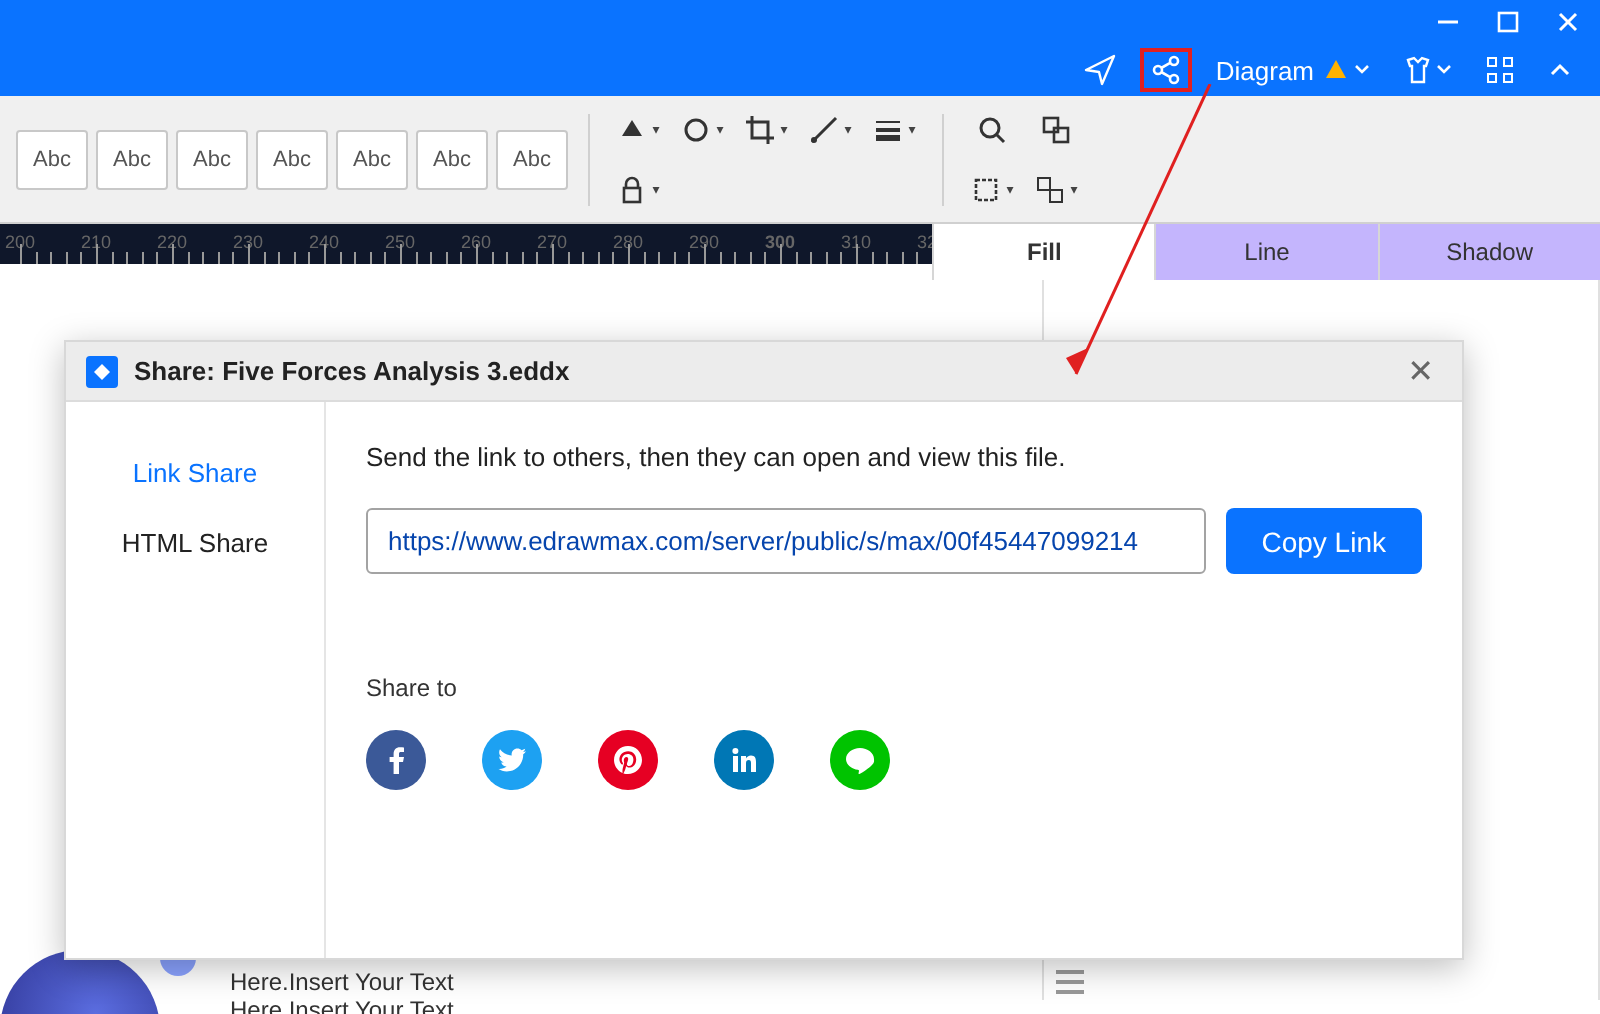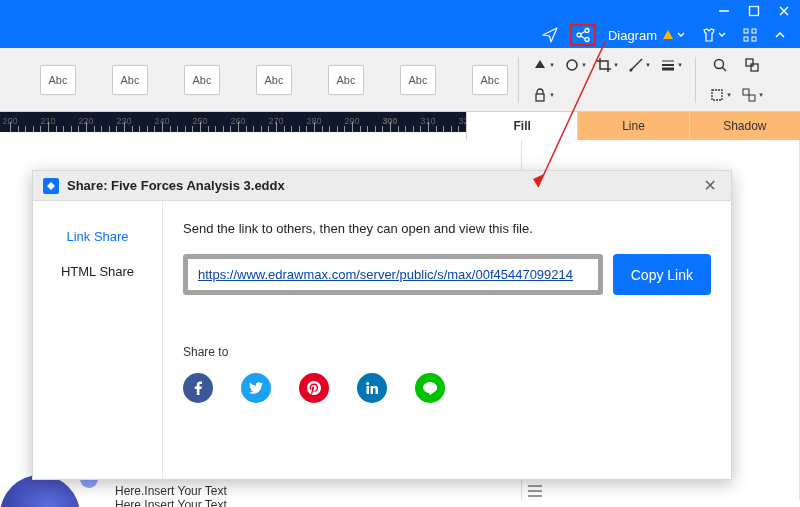--- a/index.html
+++ b/index.html
@@ -6,56 +6,56 @@
   body { font-family: -apple-system, "Segoe UI", Arial, sans-serif; font-size: 12px; width: 800px; height: 507px; overflow: hidden; background: #fff; position: relative; }
 
   .titlebar { height: 22px; background: #0a73ff; display: flex; justify-content: flex-end; align-items: center; padding-right: 10px; gap: 18px; color: #fff; }
   .titlebar .win-icon { width: 12px; height: 12px; display: inline-flex; align-items: center; justify-content: center; }
   .menubar { height: 26px; background: #0a73ff; display: flex; justify-content: flex-end; align-items: center; padding-right: 10px; gap: 8px; color: #fff; font-size: 13px; }
   .menubar .mb-item { display: inline-flex; align-items: center; height: 22px; padding: 0 4px; }
   .menubar .mb-item.highlighted { border: 2px solid #e02020; padding: 0 3px; }
 
   .toolbar { height: 64px; background: #f0f0f0; border-bottom: 1px solid #d0d0d0; display: flex; align-items: center; padding: 6px 8px; gap: 10px; position: relative; }
   .style-row { display: flex; gap: 4px; }
-  .style-swatch { width: 36px; height: 30px; border: 1px solid #c8c8c8; background: #fff; display: flex; align-items: center; justify-content: center; font-size: 11px; color: #555; border-radius: 2px; margin-left: 32px; }
+  .style-swatch { width: 36px; height: 30px; border: 1px solid #c8c8c8; background: #fff; display: flex; align-items: center; justify-content: center; font-size: 11px; color: #555; border-radius: 2px; }
   .toolbar-sep { width: 1px; height: 46px; background: #d0d0d0; }
   .tool-grid { display: grid; grid-template-columns: repeat(5, 28px); grid-auto-rows: 26px; gap: 4px; align-items: center; justify-items: center; }
   .tool-btn { width: 28px; height: 24px; display: flex; align-items: center; justify-content: center; color: #333; }
   .tool-btn .dd { font-size: 7px; margin-left: 2px; color: #444; }
 
   .ruler-row { height: 20px; background: #fff; display: flex; position: relative; border-bottom: 1px solid #e0e0e0; }
   .ruler { height: 20px; background: #0f172a; position: relative; flex: 0 0 500px; overflow: hidden; border-right:1px solid #e5e5e5; }
   .ruler .tick { position: absolute; bottom: 0; width: 1px; height: 6px; background: #999; }
   .ruler .tick.major { height: 10px; }
   .ruler .num { position: absolute; bottom: 6px; font-size: 9px; color: #666; transform: translateX(-50%); }
   .arrow-btn { width: 26px; height: 20px; border: 1px solid #ccc; background: #fff; display:flex; align-items:center; justify-content:center; font-size:12px; }
   .indicator { width: 22px; height: 3px; background: #0a73ff; margin-top: 6px; }
 
   .side-tabs { position:absolute; right:0; top: 112px; height: 28px; display:flex; width: 334px; background:#ededed; }
-  .side-tab { flex:1; display:flex; align-items:center; justify-content:center; font-size:12px; color:#333; border-left:1px solid #d6d6d6; background:#fdba74; }
+  .side-tab { flex:1; display:flex; align-items:center; justify-content:center; font-size:12px; color:#333; border-left:1px solid #d6d6d6; background:#c4b5fd; }
   .side-tab.active { background:#fff; font-weight:600; }
 
   .canvas-text { position:absolute; left: 115px; top: 484px; font-size: 12px; color:#333; line-height: 1.2; }
   .blue-circle { position:absolute; left: 0; top: 475px; width: 80px; height:80px; border-radius:50%; background: radial-gradient(circle at 60% 40%, #5b6de0, #2a2f8c); }
   .small-bubble { position:absolute; left: 80px; top: 470px; width:18px; height:18px; border-radius:50%; background:#8aa2ff; }
 
   
   .dialog { position:absolute; left: 32px; top: 170px; width: 700px; height: 310px; background:#fff; box-shadow: 0 4px 16px rgba(0,0,0,0.25); border: 1px solid #d8d8d8; }
   .dialog-header { height: 30px; background:#ececec; display:flex; align-items:center; padding:0 10px; border-bottom:1px solid #dcdcdc; }
   .dialog-header .logo { width:16px; height:16px; background:#0a73ff; border-radius:2px; margin-right:8px; display:flex; align-items:center; justify-content:center; color:#fff; font-size:10px; font-weight:bold; }
   .dialog-header .title { font-size:13px; font-weight:600; color:#222; }
   .dialog-header .close { margin-left:auto; color:#666; font-size:16px; padding:0 4px; }
   .dialog-body { display:flex; height: calc(100% - 30px); }
   .dialog-sidebar { width: 130px; border-right:1px solid #e5e5e5; padding-top: 18px; }
   .dialog-sidebar .item { padding: 10px 16px; font-size:13px; color:#222; text-align:center; }
   .dialog-sidebar .item.active { color:#0a73ff; }
   .dialog-main { flex:1; padding: 20px 20px; }
   .dialog-main .desc { font-size:13px; color:#222; margin-bottom: 18px; }
   .linkrow { display:flex; gap:10px; align-items: stretch; }
-  .linkbox { flex:1; border:5px solid #a3a3a3; border-radius:3px; padding: 8px 10px; font-size:13px; color:#0645ad; text-decoration: underline; white-space:nowrap; overflow:hidden; }
+  .linkbox { flex:1; border:1px solid #a3a3a3; border-radius:3px; padding: 8px 10px; font-size:13px; color:#0645ad; white-space:nowrap; overflow:hidden; }
   .copybtn { background:#0a73ff; color:#fff; border:none; border-radius:4px; padding: 0 18px; font-size:14px; }
   .share-to { margin-top: 50px; font-size:12px; color:#333; }
   .social-row { margin-top: 14px; display:flex; gap: 28px; }
   .social { width:30px; height:30px; border-radius:50%; display:flex; align-items:center; justify-content:center; color:#fff; }
   .fb { background:#3b5998; } .tw { background:#1da1f2; } .pi { background:#e60023; } .li { background:#0077b5; } .lc { background:#00c300; }
 
   
   .red-arrow { position:absolute; left: 530px; top: 42px; pointer-events:none; }
   
   .grip { position:absolute; right: 258px; top: 485px; width: 14px; display:flex; flex-direction:column; gap:3px; align-items:center; }

